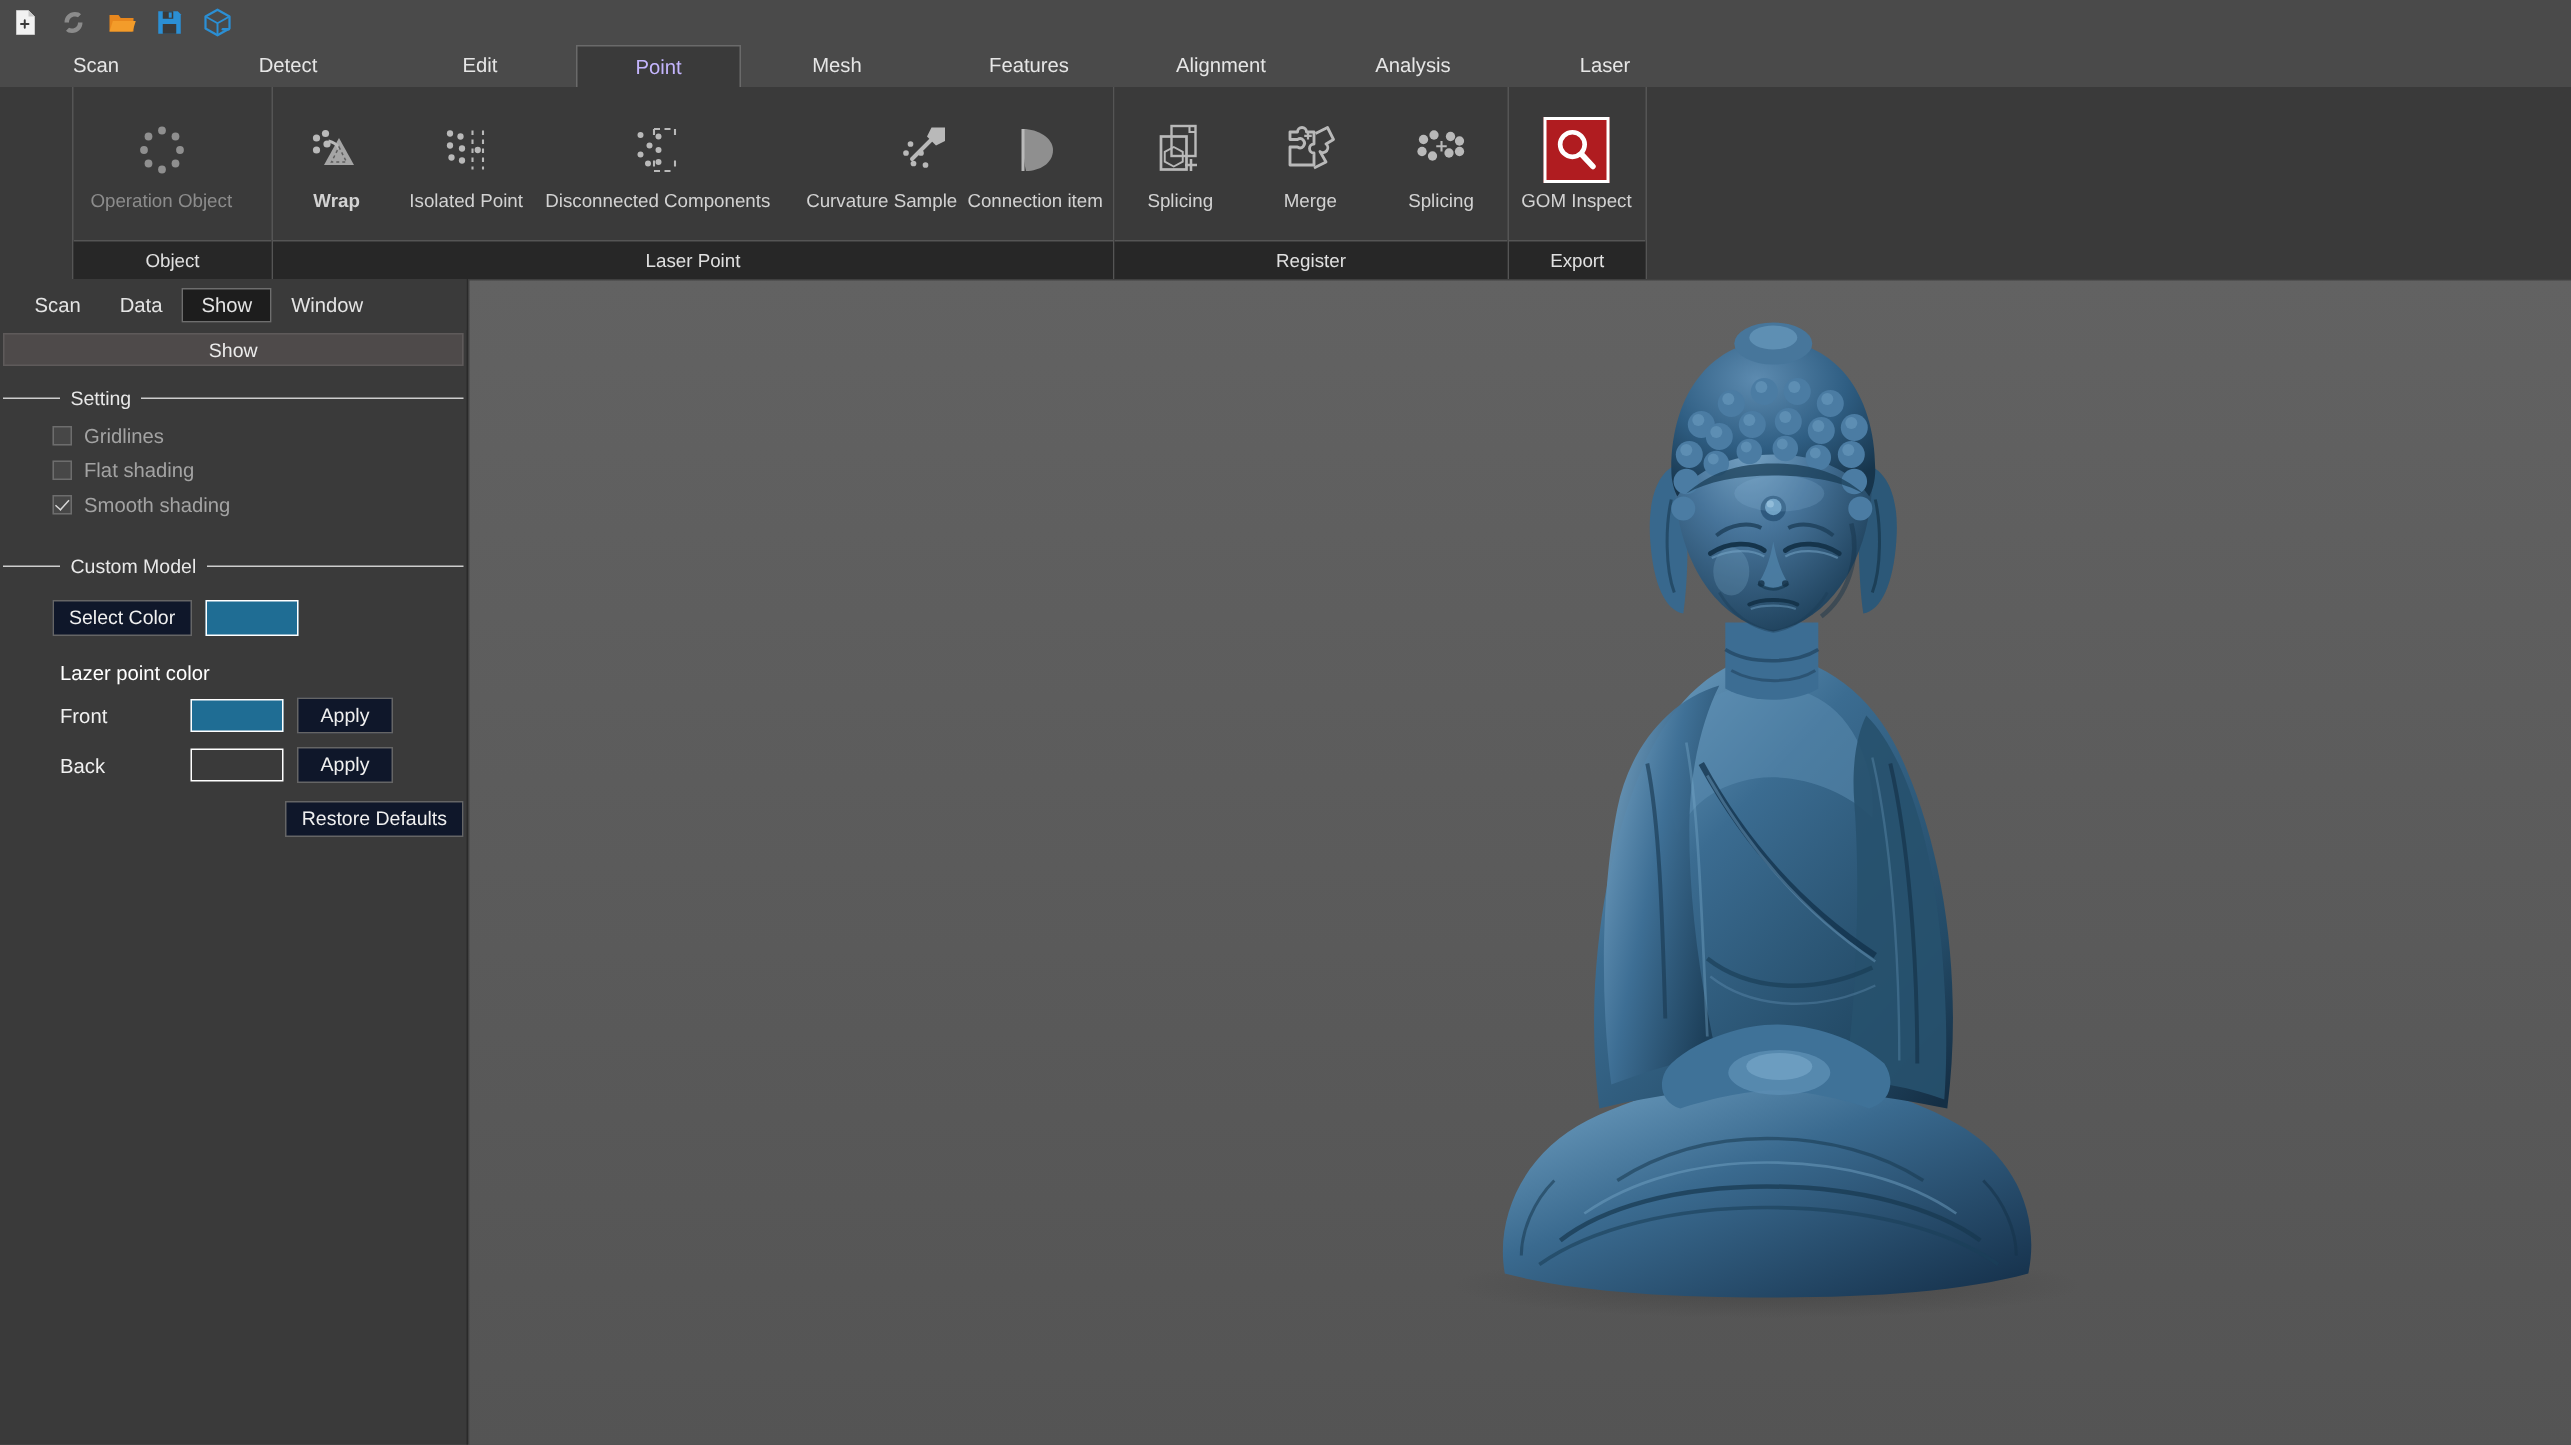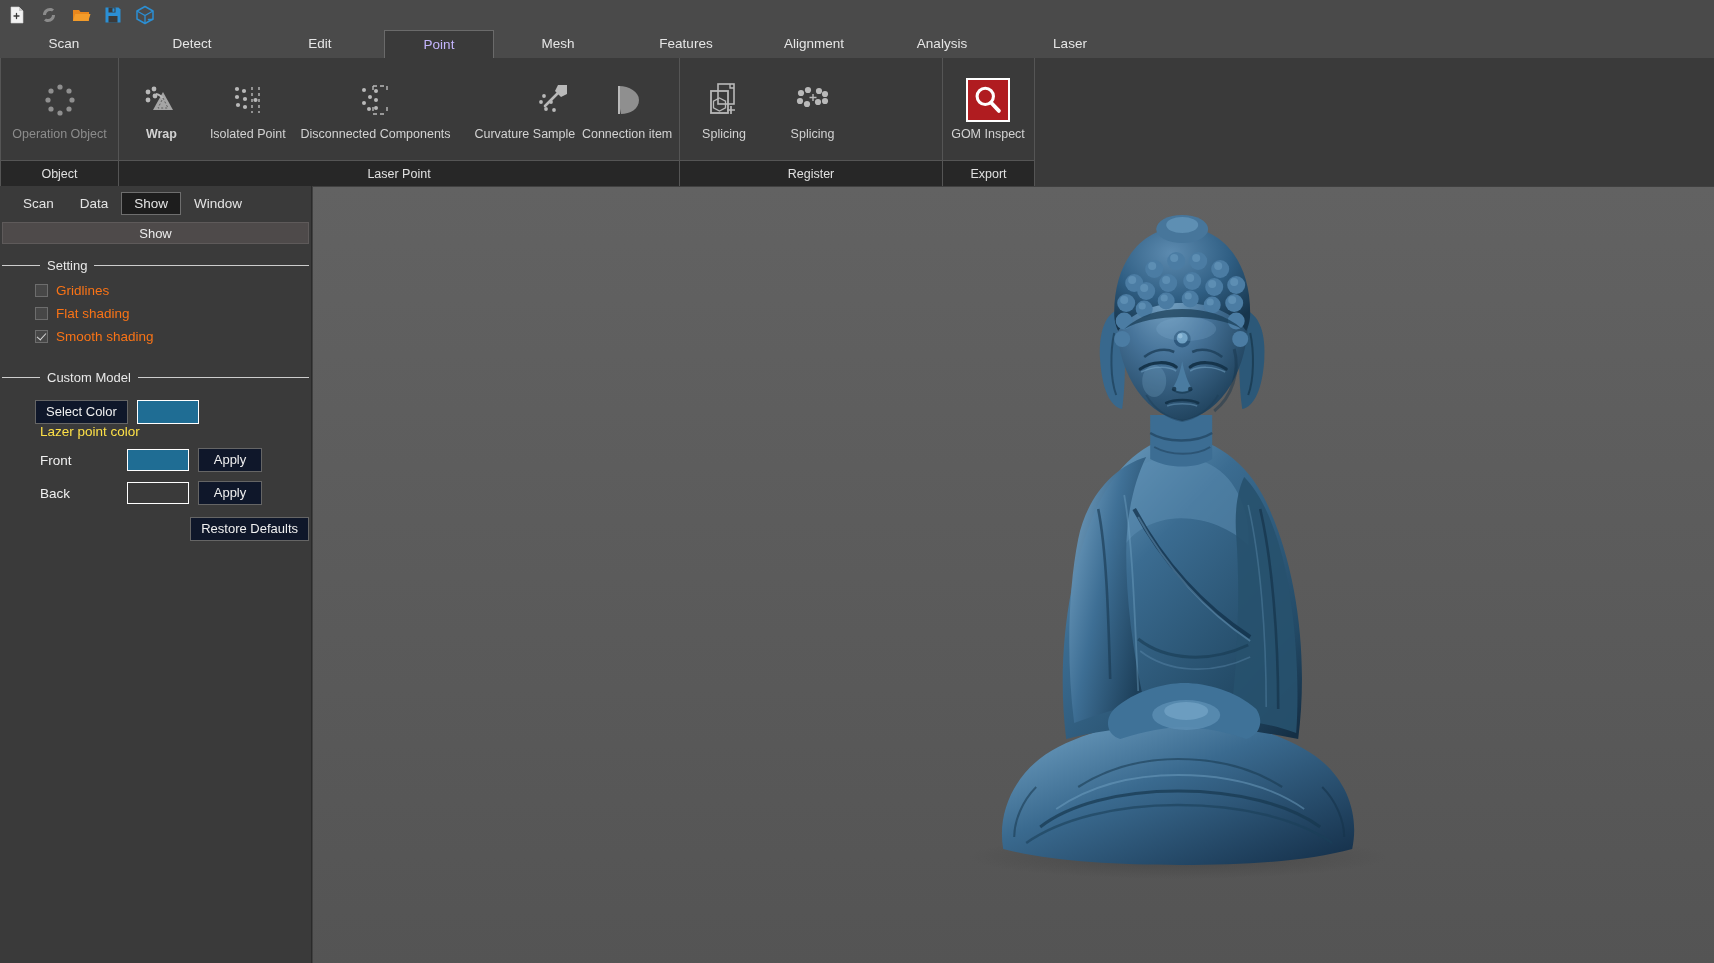--- a/index.html
+++ b/index.html
@@ -190,21 +190,21 @@
   }
   .cb.checked::after {
     content: "";
     position: absolute;
     left: 3px; top: 0px;
     width: 4px; height: 8px;
     border: solid #d8d8d8;
     border-width: 0 1.6px 1.6px 0;
     transform: rotate(42deg);
   }
-  .check-label { font-size: 13.5px; color: #f97316; }
+  .check-label { font-size: 13.5px; color: #a3a3a3; }
 
   .btn {
     background: #0f172a;
     border: 1px solid #656565;
     color: #f0f0f0;
     font-size: 13px;
     font-family: "Liberation Sans", sans-serif;
     padding: 3px 10px;
     cursor: pointer;
     line-height: 16px;
@@ -221,22 +221,23 @@
     gap: 9px;
     padding-left: 33px;
     margin-top: 9px;
   }
   .sub-label {
     font-size: 13.5px;
     color: #f0f0f0;
   }
   .lp-free-label {
     font-size: 13.5px;
-    color: #fde047;
+    color: #ffffff;
     padding-left: 38px;
+    margin-top: 17px;
   }
   .grid-row {
     display: grid;
     grid-template-columns: 78px 62px 64px;
     align-items: center;
     column-gap: 9px;
     padding-left: 38px;
     margin-top: 9px;
   }
   .grid-row .sub-label { text-align: left; }
@@ -313,21 +314,21 @@
     <div class="ribbon-tab" style="width: 128px;">Edit</div>
     <div class="ribbon-tab active" style="width: 110px;">Point</div>
     <div class="ribbon-tab" style="width: 128px;">Mesh</div>
     <div class="ribbon-tab" style="width: 128px;">Features</div>
     <div class="ribbon-tab" style="width: 128px;">Alignment</div>
     <div class="ribbon-tab" style="width: 128px;">Analysis</div>
     <div class="ribbon-tab" style="width: 128px;">Laser</div>
   </div>
 
 <div id="ribbon-panel">
-    <div class="ribbon-group" style="width: 119px;">
+    <div class="ribbon-group" style="width: 134px; margin-left: 48px;">
       <div class="group-items">
         <div class="ribbon-btn disabled" style="width: 117px;">
           <div class="rb-icon">
             <svg width="44" height="44" viewBox="0 0 44 44">
               <circle cx="22" cy="9" r="2.6" fill="#8f8f8f"></circle>
               <circle cx="31" cy="13" r="2.6" fill="#8f8f8f"></circle>
               <circle cx="34" cy="22" r="2.6" fill="#8f8f8f"></circle>
               <circle cx="31" cy="31" r="2.6" fill="#8f8f8f"></circle>
               <circle cx="22" cy="35" r="2.6" fill="#8f8f8f"></circle>
               <circle cx="13" cy="31" r="2.6" fill="#8f8f8f"></circle>
@@ -418,20 +419,30 @@
           <div class="rb-icon">
             <svg width="44" height="44" viewBox="0 0 44 44">
               <rect x="16" y="6" width="16" height="20" fill="none" stroke="#b9b9b9" stroke-width="1.6"></rect>
        <path d="M28 6 v4 h4" fill="none" stroke="#b9b9b9" stroke-width="1.4"></path>
        <rect x="9" y="13" width="17" height="22" fill="none" stroke="#b9b9b9" stroke-width="1.8"></rect>
        <path d="M17.5 20 l6 3.2 v6.6 l-6 3.2 l-6 -3.2 v-6.6 z" fill="none" stroke="#b9b9b9" stroke-width="1.3"></path>
        <path d="M29 28 v8 M25 32 h8" stroke="#b9b9b9" stroke-width="1.7"></path>
             </svg>
           </div>
           <div class="rb-label">Splicing</div>
+        </div>
+        <div class="ribbon-btn" style="width: 86px;">
+          <div class="rb-icon">
+            <svg width="44" height="44" viewBox="0 0 44 44">
+              <path d="M8 20 h5 a3 3 0 1 0 0 -5 h-5 v-5 h5 a3 3 0 1 1 6 0 h5 v8 a3 3 0 1 0 0 6 v8 h-16 z" fill="none" stroke="#b9b9b9" stroke-width="1.9" stroke-linejoin="round"></path>
+       <path d="M25 11 l8 -4 l4 8 l-5 3 a3 3 0 1 1 -4 5 l4 7 l-8 4" fill="none" stroke="#b9b9b9" stroke-width="1.9" stroke-linejoin="round"></path>
+       <path d="M20 10 v5 M17.5 12.5 h5" stroke="#b9b9b9" stroke-width="1.5"></path>
+            </svg>
+          </div>
+          <div class="rb-label">Merge</div>
         </div>
         <div class="ribbon-btn" style="width: 89px;">
           <div class="rb-icon">
             <svg width="44" height="44" viewBox="0 0 44 44">
               <circle cx="10" cy="15" r="3.1" fill="#b9b9b9"></circle>
               <circle cx="17" cy="12" r="3.1" fill="#b9b9b9"></circle>
        <circle cx="9" cy="23" r="3.1" fill="#b9b9b9"></circle>
               <circle cx="16" cy="26" r="3.1" fill="#b9b9b9"></circle>
        <circle cx="28" cy="13" r="3.1" fill="#b9b9b9"></circle>
               <circle cx="34" cy="16" r="3.1" fill="#b9b9b9"></circle>

